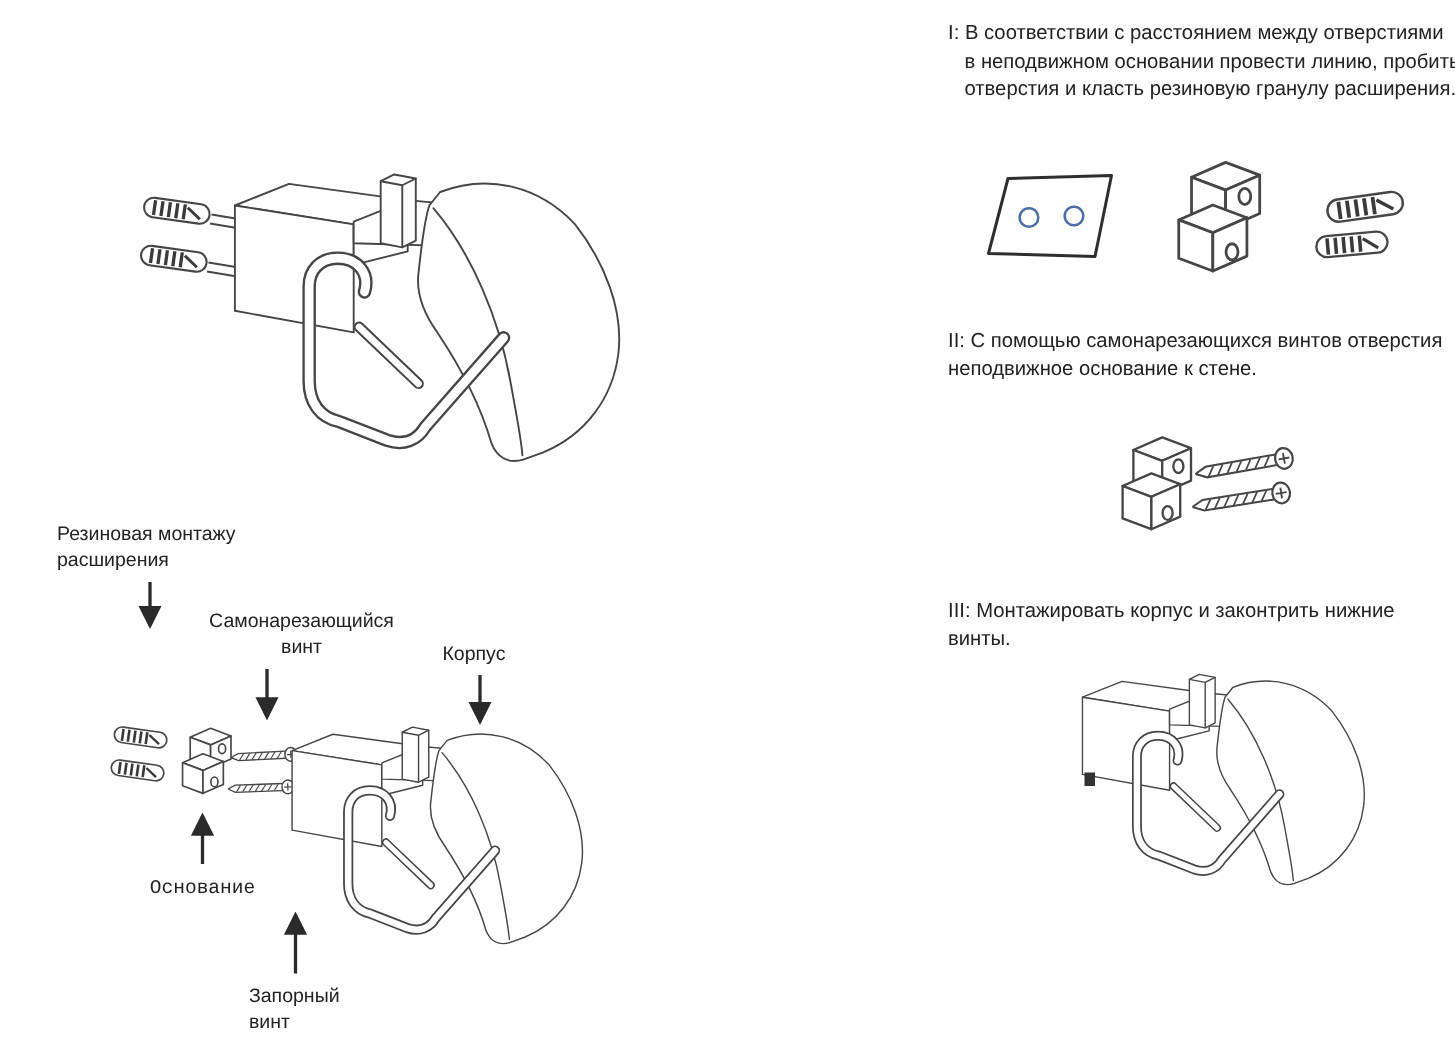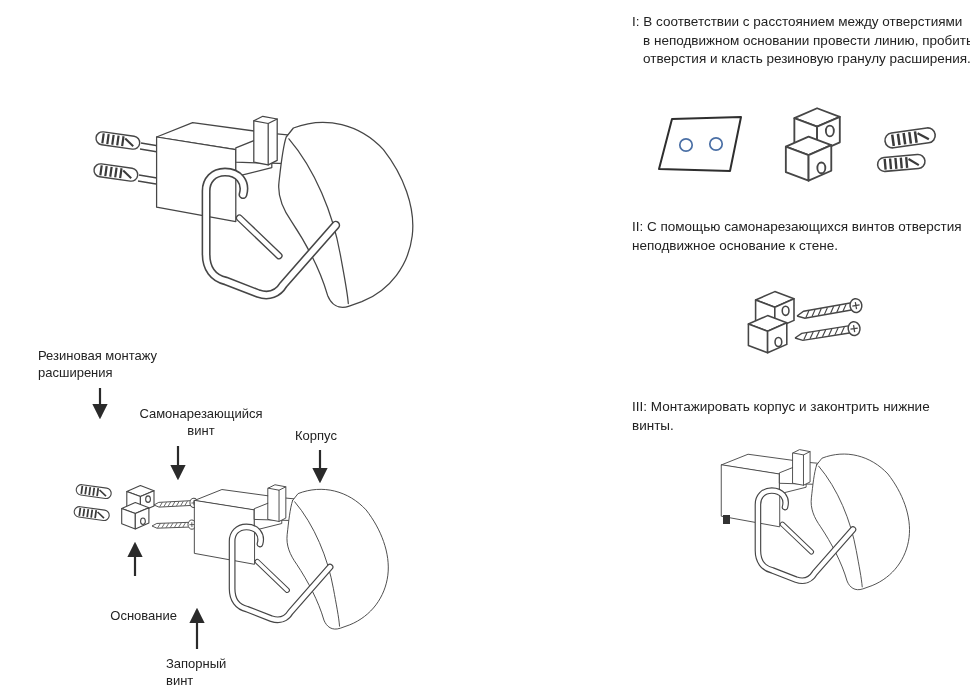--- a/index.html
+++ b/index.html
@@ -21,21 +21,21 @@
     position:absolute;left:632px;width:330px;font-size:13.5px;line-height:1.38;color:#222;
     padding-left:11px;text-indent:-11px;
   }
   .step-1{top:13px;}
   .step-2{top:218px;width:332px;padding-left:0;text-indent:0;}
   .step-3{top:398px;width:340px;padding-left:0;text-indent:0;}
   .part-label{position:absolute;font-size:13px;line-height:1.28;color:#222;}
   .lab-rubber{left:38px;top:348px;width:132px;text-align:left;}
   .lab-screw{left:136px;top:406px;width:130px;text-align:center;}
   .lab-korpus{left:295px;top:428px;width:60px;}
-  .lab-base{left:93px;top:608px;width:84px;text-align:right;}
+  .lab-base{left:93px;top:584px;width:84px;text-align:center;font-family:Liberation Mono, monospace;}
   .lab-lock{left:166px;top:656px;width:66px;text-align:left;}
 </style>
 </head>
 <body>
 
 <div class="page">
 
   <svg class="art" xmlns="http://www.w3.org/2000/svg" width="970" height="694" viewBox="0 0 970 694">
     <defs>
       <marker id="ah" viewBox="0 0 10 10" refX="8.5" refY="5" markerWidth="7" markerHeight="7" orient="auto-start-reverse">

